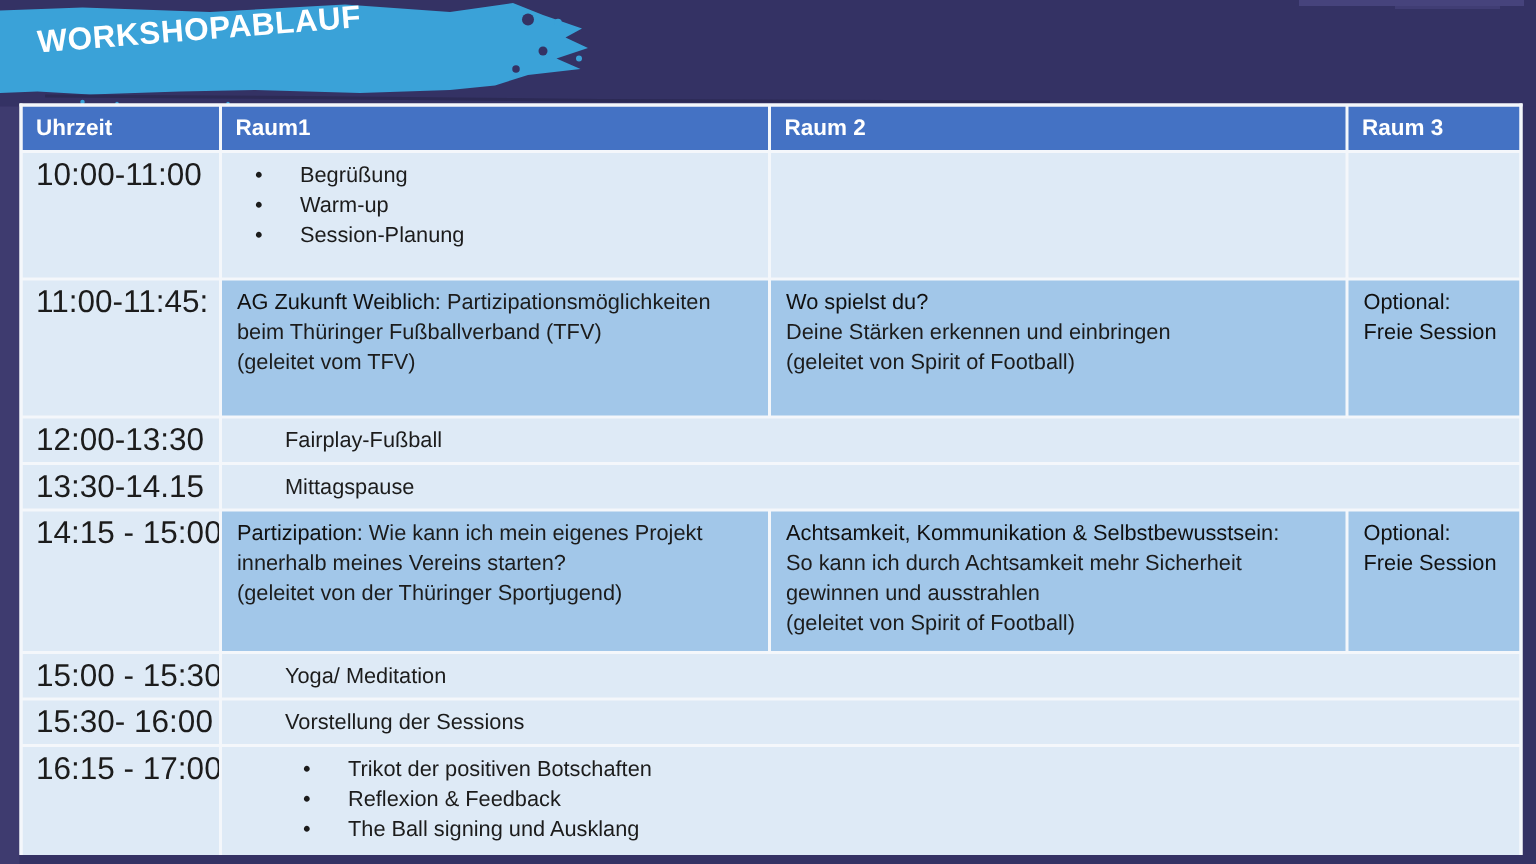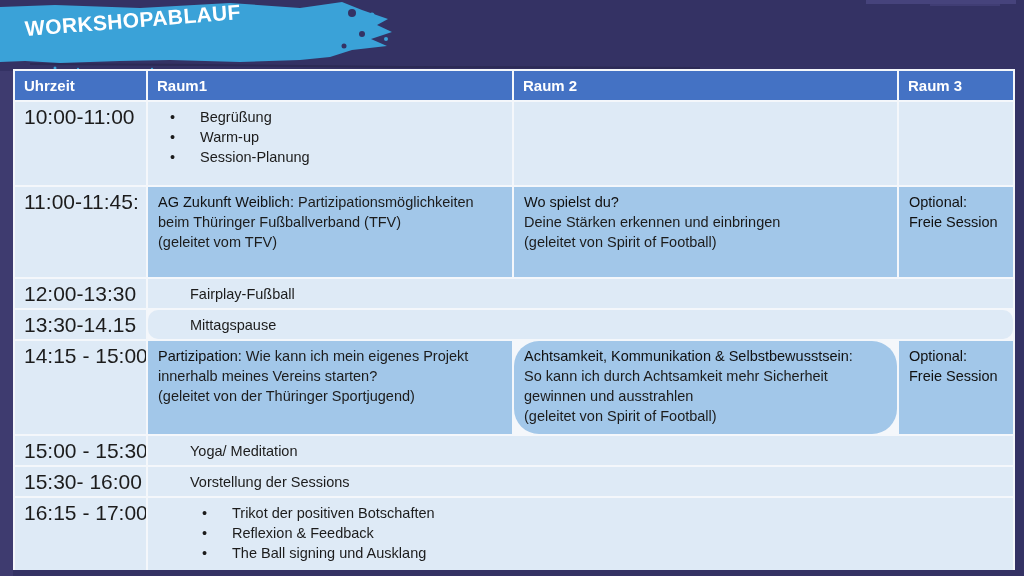--- a/index.html
+++ b/index.html
@@ -128,29 +128,29 @@
       </div>
       <div class="cell hl content-cell" style="grid-area: 3 / 4;">
         <p><b>Optional:</b></p>
         <p><b>Freie Session</b></p>
       </div>
       <div class="cell light time-cell" style="grid-area: 4 / 1;">12:00-13:30</div>
       <div class="cell light content-cell span-cell" style="grid-row: 4;">
         <p><span>Fairplay-Fußball</span></p>
       </div>
       <div class="cell light time-cell" style="grid-area: 5 / 1;">13:30-14.15</div>
-      <div class="cell light content-cell span-cell" style="grid-row: 5; border-radius: 10px;">
+      <div class="cell light content-cell span-cell" style="grid-row: 5;">
         <p><span>Mittagspause</span></p>
       </div>
       <div class="cell light time-cell" style="grid-area: 6 / 1;">14:15 - 15:00</div>
       <div class="cell hl content-cell" style="grid-area: 6 / 2;">
         <p><b>Partizipation:</b><span> Wie kann ich mein eigenes Projekt innerhalb meines Vereins starten?</span></p>
         <p><span>(geleitet von der Thüringer Sportjugend)</span></p>
       </div>
-      <div class="cell hl content-cell" style="grid-area: 6 / 3; border-radius: 25px;">
+      <div class="cell hl content-cell" style="grid-area: 6 / 3;">
         <p><b>Achtsamkeit, Kommunikation &amp; Selbstbewusstsein</b><span>:</span></p>
         <p><span>So kann ich durch Achtsamkeit mehr Sicherheit gewinnen und ausstrahlen</span></p>
         <p><span>(geleitet von Spirit of Football)</span></p>
       </div>
       <div class="cell hl content-cell" style="grid-area: 6 / 4;">
         <p><b>Optional:</b></p>
         <p><b>Freie Session</b></p>
       </div>
       <div class="cell light time-cell" style="grid-area: 7 / 1;">15:00 - 15:30</div>
       <div class="cell light content-cell span-cell" style="grid-row: 7;">

